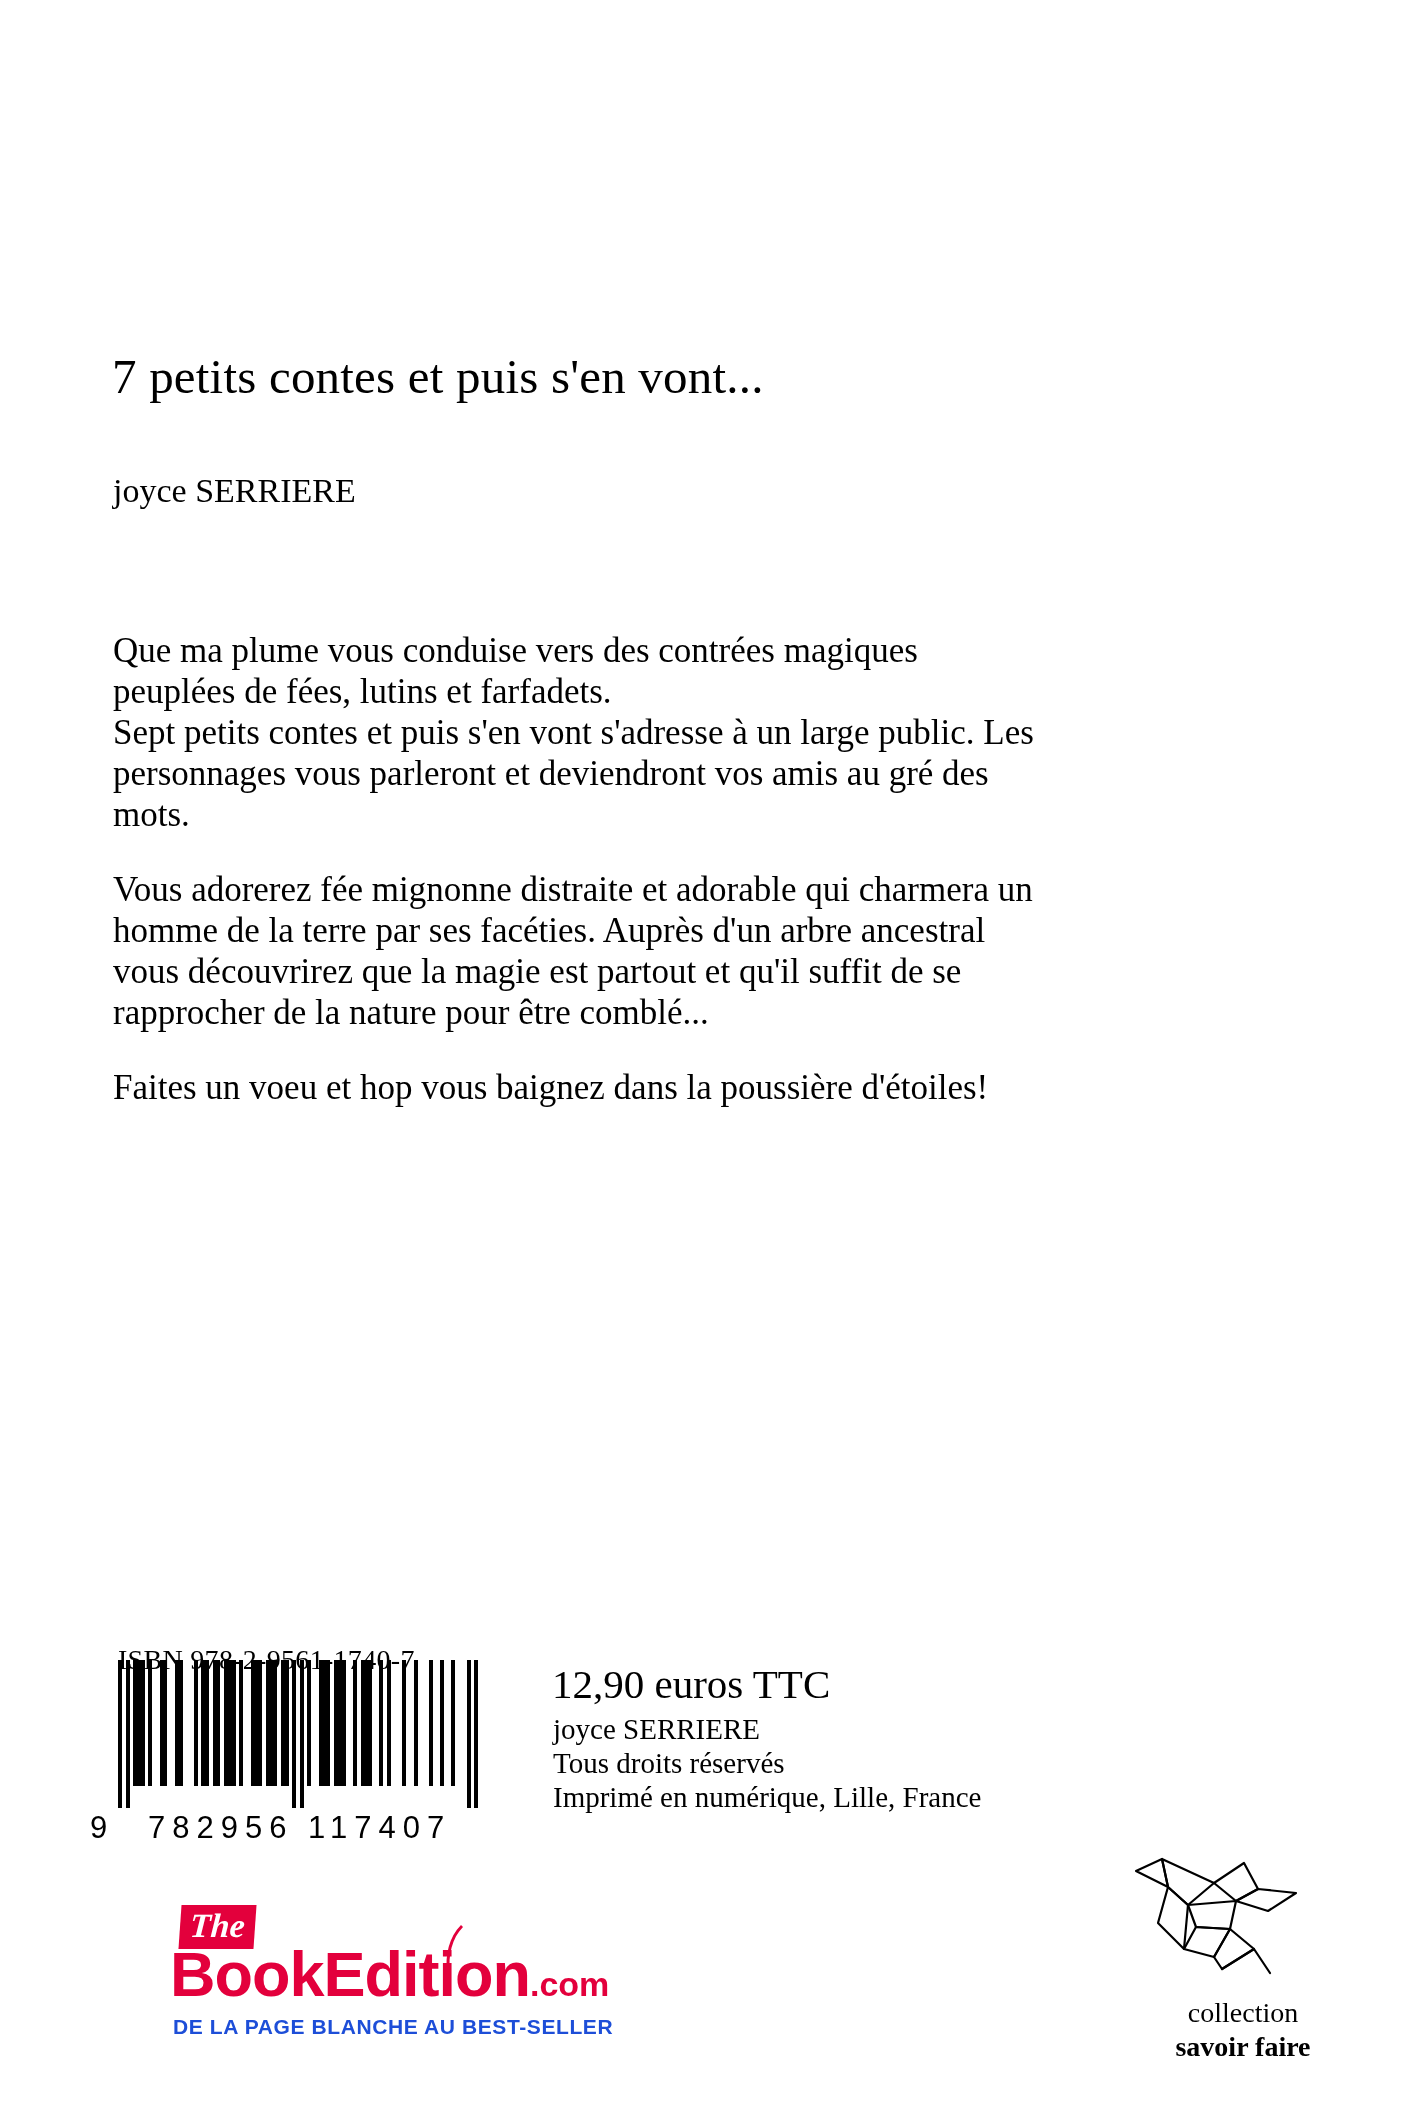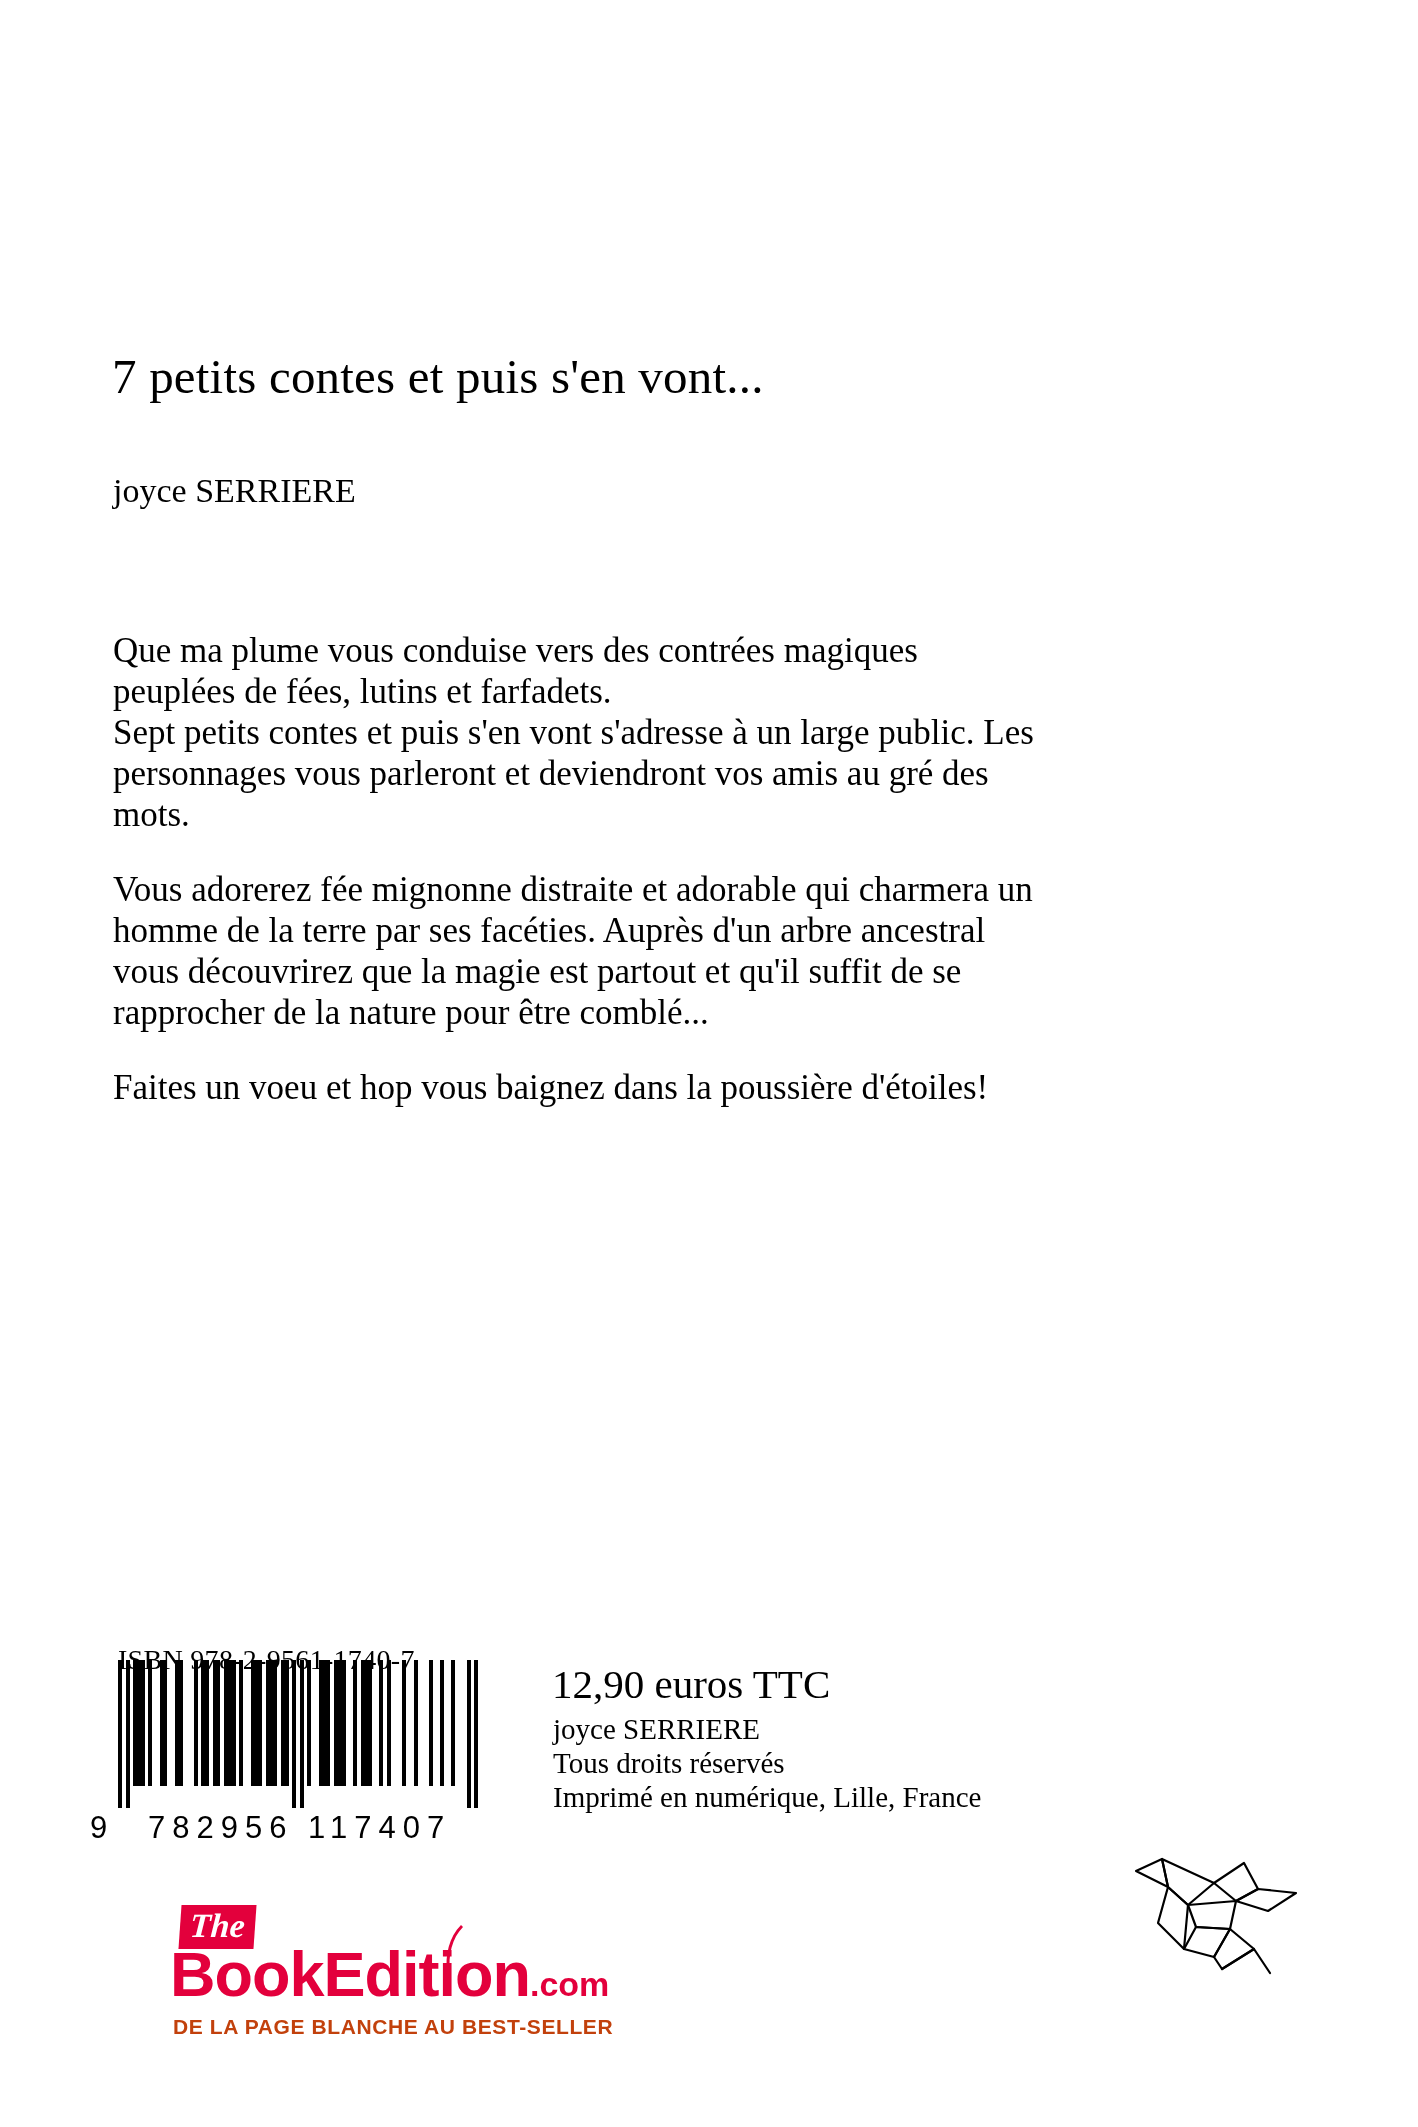--- a/index.html
+++ b/index.html
@@ -159,21 +159,21 @@
     height: 60px;
   }
   .be-tag {
     position: absolute;
     left: 3px;
     top: 110px;
     font-family: "Liberation Sans", sans-serif;
     font-weight: bold;
     font-size: 21px;
     letter-spacing: 0.6px;
-    color: #c2410c;
+    color: #1d4ed8;
     white-space: nowrap;
   }
 
   
   .crane {
     position: absolute;
     left: 1118px;
     top: 1853px;
     width: 190px;
     height: 130px;
@@ -292,14 +292,18 @@
       <path d="M96 30 L126 10 L140 36 L118 48 Z"></path>
       <path d="M140 36 L178 40 L150 58 L118 48 Z"></path>
       <path d="M70 52 L118 48 L112 76 L78 74 Z"></path>
       <path d="M78 74 L112 76 L96 104 L66 96 Z"></path>
       <path d="M50 34 L70 52 L66 96 L40 70 Z"></path>
       <path d="M96 104 L112 76 L136 96 L104 116 Z"></path>
       <path d="M104 116 L136 96 L152 120"></path>
     </g>
   </svg>
 
+  <div class="collection">
+    <div>collection</div>
+    <div class="savoir">savoir faire</div>
+  </div>
 
 </div>
 
 </body></html>

